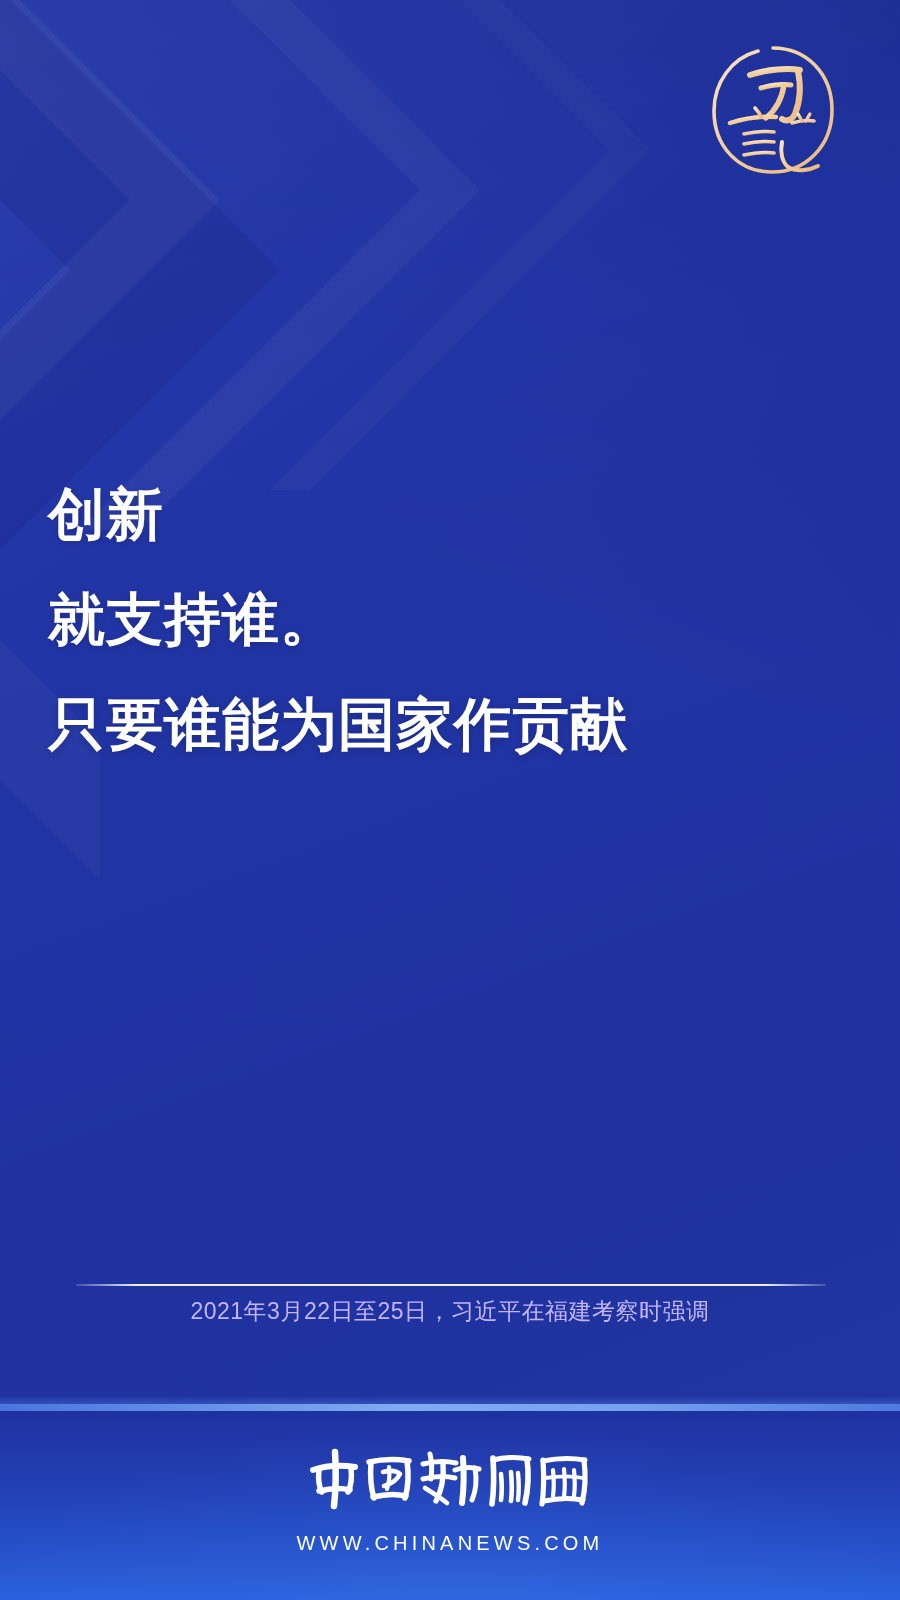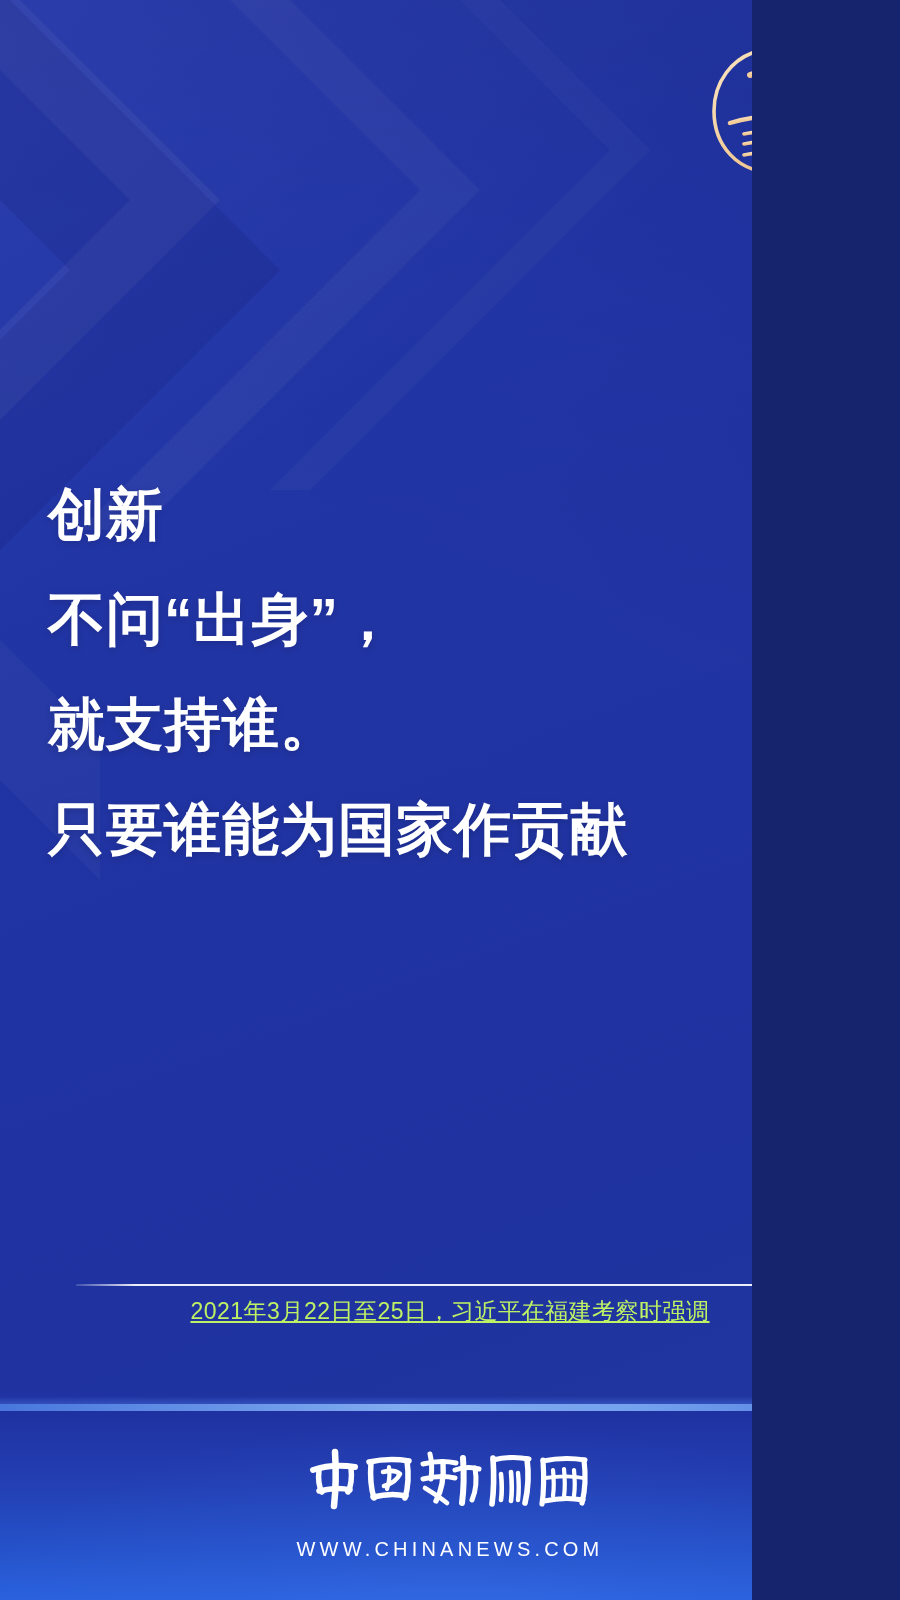--- a/index.html
+++ b/index.html
@@ -6,21 +6,21 @@
     margin: 0;
     padding: 0;
     background: #16246e;
   }
   body {
     font-family: "Liberation Sans", "DejaVu Sans", sans-serif;
   }
 
   #poster {
     position: relative;
-    width: 752px;
+    width: 900px;
     height: 1600px;
     overflow: hidden;
     background: #2134a3;
   }
 
   
   .bg-base {
     position: absolute;
     inset: 0;
     background:
@@ -100,25 +100,24 @@
         rgba(255,255,255,0.92) 8%,
         rgba(255,255,255,0.92) 92%,
         rgba(255,255,255,0.15) 100%);
   }
   .caption {
     position: absolute;
     left: 0;
     top: 1294px;
     width: 900px;
     text-align: center;
-    color: #bef264;
+    color: #c4b5fd;
     font-size: 23px;
     letter-spacing: 0.5px;
     line-height: 34px;
-    text-decoration: underline;
   }
 
   
   .accent-band {
     position: absolute;
     left: 0;
     top: 1404px;
     width: 900px;
     height: 7px;
     background: linear-gradient(90deg, #4a7ae0 0%, #86b2f4 45%, #7aa8f2 70%, #4f7fe2 100%);
@@ -165,21 +164,21 @@
   }
   .brand-cn {
     display: block;
     width: 290px;
     height: 66px;
     margin: 0 auto;
   }
   .brand-cn svg { display: block; }
   .brand-url {
     display: block;
-    margin-top: 26px;
+    margin-top: 20px;
     color: #ffffff;
     font-size: 20px;
     letter-spacing: 4.2px;
     font-weight: normal;
   }
 </style>
 </head>
 <body>
 
 <div id="poster">
@@ -247,21 +246,20 @@
         <path d="M92 107 L114 107" stroke-width="3"></path>
         <path d="M98 76 C 100 79 101 81 102 83" stroke-width="3.2"></path>
         <path d="M110 76 C 108 79 107 81 106 83" stroke-width="3.2"></path>
         <path d="M82 104 C 80 114 82 124 88 129 C 96 134 108 133 118 128" stroke-width="4"></path>
       </g>
     </svg>
   </div>
 
   <div class="quote">
     <div class="quote-line">创新</div>
-    <div class="quote-line">不问“出身”，</div>
     <div class="quote-line">就支持谁。</div>
     <div class="quote-line">只要谁能为国家作贡献</div>
   </div>
 
   <div class="divider"></div>
   <div class="caption">2021年3月22日至25日，习近平在福建考察时强调</div>
 
   <div class="accent-band-soft"></div>
   <div class="accent-band"></div>
 

